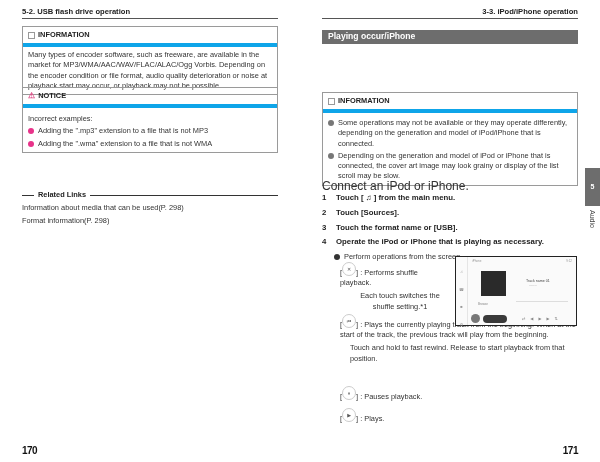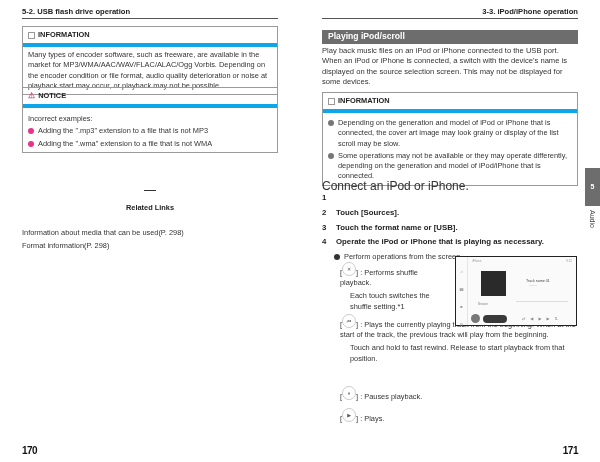--- a/index.html
+++ b/index.html
@@ -12,21 +12,21 @@
   .hdr-rule { position: absolute; top: 18px; height: 1px; background: #555; }
   .box { position: absolute; border: 1px solid #9a9a9a; }
   .box-title { font-weight: bold; font-size: 7.4px; padding: 3px 5px; border-bottom: 4px solid #0ea5e9; color: #222; display: flex; align-items: center; gap: 3px; }
   .box-body { padding: 3px 5px; color: #333; }
   .info-icon { display: inline-block; width: 7px; height: 7px; border: 1px solid #999; }
   .warn-icon { color: #e0508a; font-size: 8px; line-height: 1; }
   .bullet { display: flex; gap: 4px; margin-top: 2px; }
   .dot-pink { width: 6px; height: 6px; border-radius: 50%; background: #e8338a; margin-top: 2px; flex: none; }
   .dot-grey { width: 6px; height: 6px; border-radius: 50%; background: #777; margin-top: 2px; flex: none; }
   .related { position: absolute; left: 22px; top: 190px; width: 256px; }
-  .related-head { display: flex; align-items: center; gap: 12px; font-weight: bold; color: #222; flex-direction: column; }
+  .related-head { display: flex; align-items: center; gap: 4px; font-weight: bold; color: #222; }
   .related-head .line { height: 1px; background: #333; }
   .related a { display: block; color: #333; text-decoration: none; margin-top: 3px; margin-left: 0; }
   .pnum { position: absolute; top: 444px; font-weight: 900; font-size: 10px; color: #111; letter-spacing: -0.5px; }
   .section-banner { position: absolute; left: 22px; top: 30px; width: 256px; height: 14px; background: #6d6d6d; color: #fff; font-weight: bold; font-size: 8.6px; padding: 1px 6px; }
   .intro { position: absolute; left: 22px; top: 46px; width: 256px; font-size: 7.6px; color: #333; }
   .tab-5 { position: absolute; left: 285px; top: 168px; width: 15px; height: 38px; background: #6d6d6d; color: #fff; font-weight: bold; font-size: 7px; text-align: center; padding-top: 14px; }
   .tab-audio { position: absolute; left: 287px; top: 210px; font-size: 7px; color: #444; writing-mode: vertical-rl; }
   .steps { position: absolute; left: 22px; top: 206px; width: 260px; }
   .step { display: flex; gap: 8px; font-weight: bold; font-size: 7.8px; color: #222; margin-bottom: 4px; }
   .step .n { width: 6px; }
@@ -89,45 +89,45 @@
     <a>Format information(P. 298)</a>
   </div>
 
   <div class="pnum" style="left:22px;">170</div>
 </div>
 
 <div class="page right">
   <div class="hdr" style="right:22px;">3-3. iPod/iPhone operation</div>
   <div class="hdr-rule" style="left:22px;width:256px;"></div>
 
-  <div class="section-banner">Playing iPod/scroll</div>
-  <div class="intro">Play back music files on an iPod or iPhone connected to the USB port. When an iPod or iPhone is connected, a switch with the device's name is displayed on the source selection screen. This may not be displayed for some devices.</div>
+  <div class="section-banner">Playing occur/iPhone</div>
 
   <div class="box" style="left:22px;top:92px;width:256px;">
     <div class="box-title">
       <span class="info-icon"></span>
       <span>INFORMATION</span>
     </div>
     <div class="box-body">
       <div class="bullet">
         <span class="dot-grey"></span>
-        <span>Depending on the generation and model of iPod or iPhone that is connected, the cover art image may look grainy or display of the list scroll may be slow.</span>
+        <span>Some operations may not be available or they may operate differently, depending on the generation and model of iPod/iPhone that is connected.</span>
       </div>
       <div class="bullet">
         <span class="dot-grey"></span>
-        <span>Some operations may not be available or they may operate differently, depending on the generation and model of iPod/iPhone that is connected.</span>
+        <span>Depending on the generation and model of iPod or iPhone that is connected, the cover art image may look grainy or display of the list scroll may be slow.</span>
       </div>
     </div>
   </div>
 
   <div style="position:absolute;left:22px;top:178px;font-size:12px;">Connect an iPod or iPhone.</div>
 
   <div class="steps" style="top:193px;">
     <div class="step">
         <span class="n">1</span>
+        <span>Touch [ ♫ ] from the main menu.</span>
       </div>
     <div class="step">
         <span class="n">2</span>
         <span>Touch [Sources].</span>
       </div>
     <div class="step">
         <span class="n">3</span>
         <span>Touch the format name or [USB].</span>
       </div>
     <div class="step">
@@ -135,21 +135,21 @@
         <span>Operate the iPod or iPhone that is playing as necessary.</span>
       </div>
     <div class="bullet" style="margin-left:12px;">
       <span class="dot-grey" style="background:#333;"></span>
       <span>Perform operations from the screen</span>
     </div>
   </div>
 
   <div class="ctl" style="top:268px;width:110px;">
     <div>[<span class="circ-btn">✕</span>] <span>: Performs shuffle playback.</span></div>
-    <div style="margin-left:10px;margin-top:3px;">Each touch switches the shuffle setting.*1</div>
+    <div style="margin-left:10px;margin-top:3px;text-align:center;">Each touch switches the shuffle setting.*1</div>
   </div>
 
   <div class="ctl" style="top:320px;">
     <div style="width:240px;">[<span class="circ-btn">⏮</span>] <span>: Plays the currently playing track from the beginning. When at the start of the track, the previous track will play from the beginning.</span></div>
     <div style="margin-left:10px;margin-top:3px;">Touch and hold to fast rewind. Release to start playback from that position.</div>
   </div>
 
   <div class="ctl" style="top:392px;">
     [<span class="circ-btn">⏸</span>] <span>: Pauses playback.</span>
   </div>

